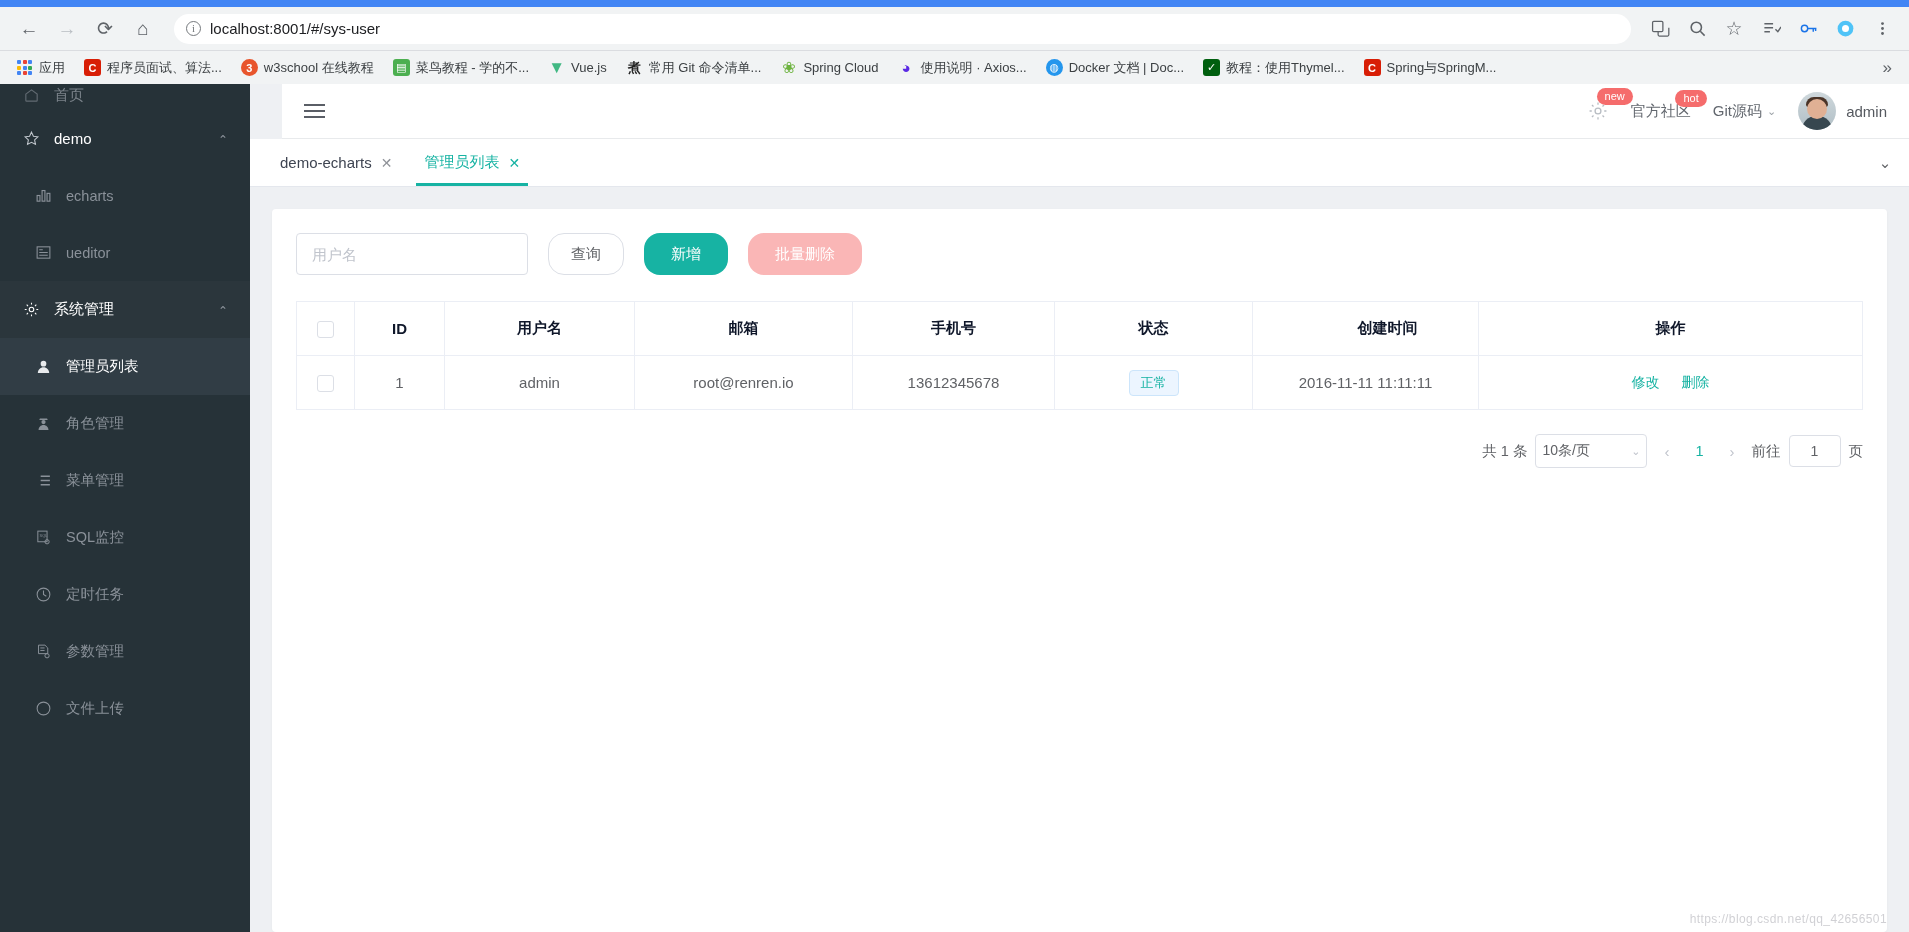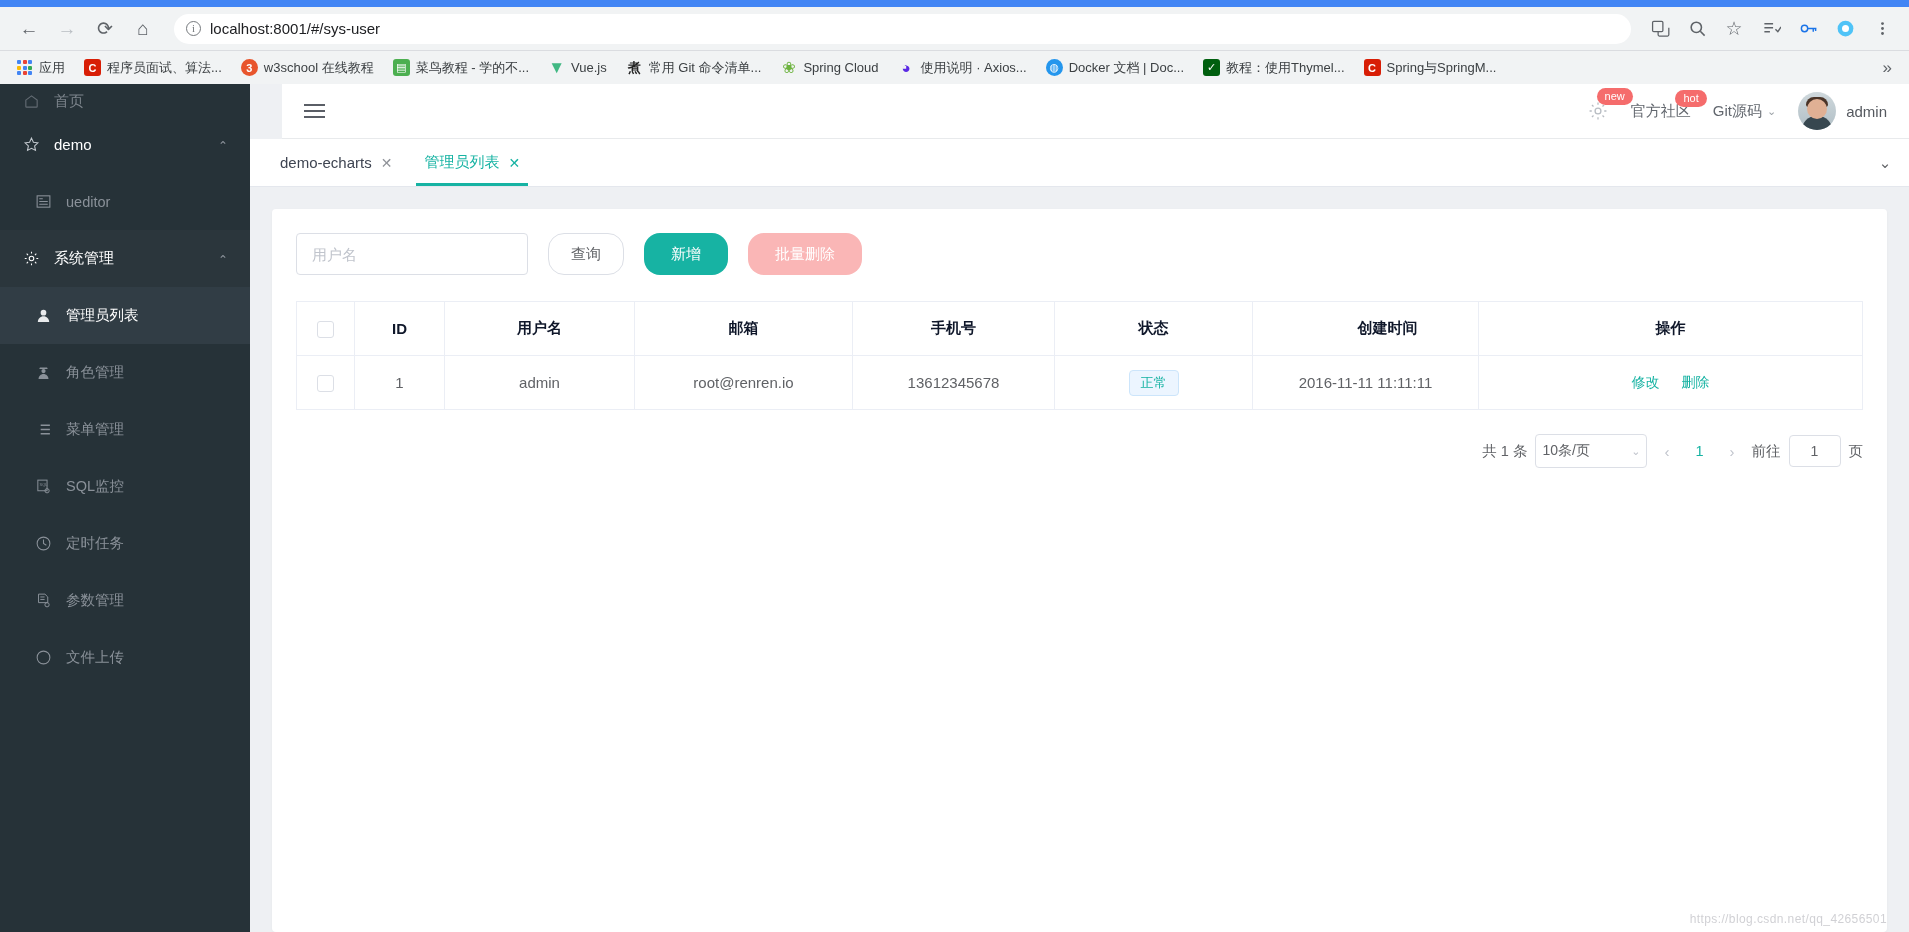--- a/index.html
+++ b/index.html
@@ -74,21 +74,21 @@
 
   .sidebar {
     width: 250px; flex: none; background: #263238; display: flex;
     flex-direction: column; overflow: hidden;
   }
   .logo {
     height: 55px; flex: none; background: #17b3a3; color: #fff;
     display: flex; align-items: center; justify-content: center;
     font-size: 21px; font-weight: bold; letter-spacing: 1px;
   }
-  .menu { flex: 1; overflow: hidden; padding-top: 6px; }
+  .menu { flex: 1; overflow: hidden; padding-top: 0; }
   .menu-item {
     height: 57px; display: flex; align-items: center; gap: 13px;
     padding: 0 22px; color: #8a9199; font-size: 15px; cursor: pointer;
     position: relative;
   }
   .menu-item.group { color: #fff; }
   .menu-item.child { padding-left: 34px; font-size: 14.5px; }
   .menu-item.active-parent { background: #2b363c; }
   .menu-item.active { background: #313d45; color: #fff; }
   .menu-item .chev {
@@ -367,20 +367,30 @@
         <div class="menu-item group">
           <span class="mi-ico">
             <svg viewBox="0 0 24 24" fill="none" stroke="#c2c8ce" stroke-width="1.5">
                 <path d="M12 3l2.7 5.8 6.3.8-4.6 4.4 1.2 6.3L12 17.3 6.4 20.3l1.2-6.3L3 9.6l6.3-.8z"></path>
               </svg>
           </span>
           <span>demo</span>
           <span class="chev">⌄</span>
         </div>
 
+        <div class="menu-item child">
+          <span class="mi-ico">
+            <svg viewBox="0 0 24 24" fill="none" stroke="#8a9199" stroke-width="1.6">
+                <rect x="3" y="12" width="4" height="8"></rect>
+                <rect x="10" y="5" width="4" height="15"></rect>
+                <rect x="17" y="9" width="4" height="11"></rect>
+              </svg>
+          </span>
+          <span>echarts</span>
+        </div>
 
         <div class="menu-item child">
           <span class="mi-ico">
             <svg viewBox="0 0 24 24" fill="none" stroke="#8a9199" stroke-width="1.5">
                 <rect x="3" y="4" width="18" height="16"></rect>
                 <path d="M6 8h5M6 12h12M6 16h12"></path>
               </svg>
           </span>
           <span>ueditor</span>
         </div>

